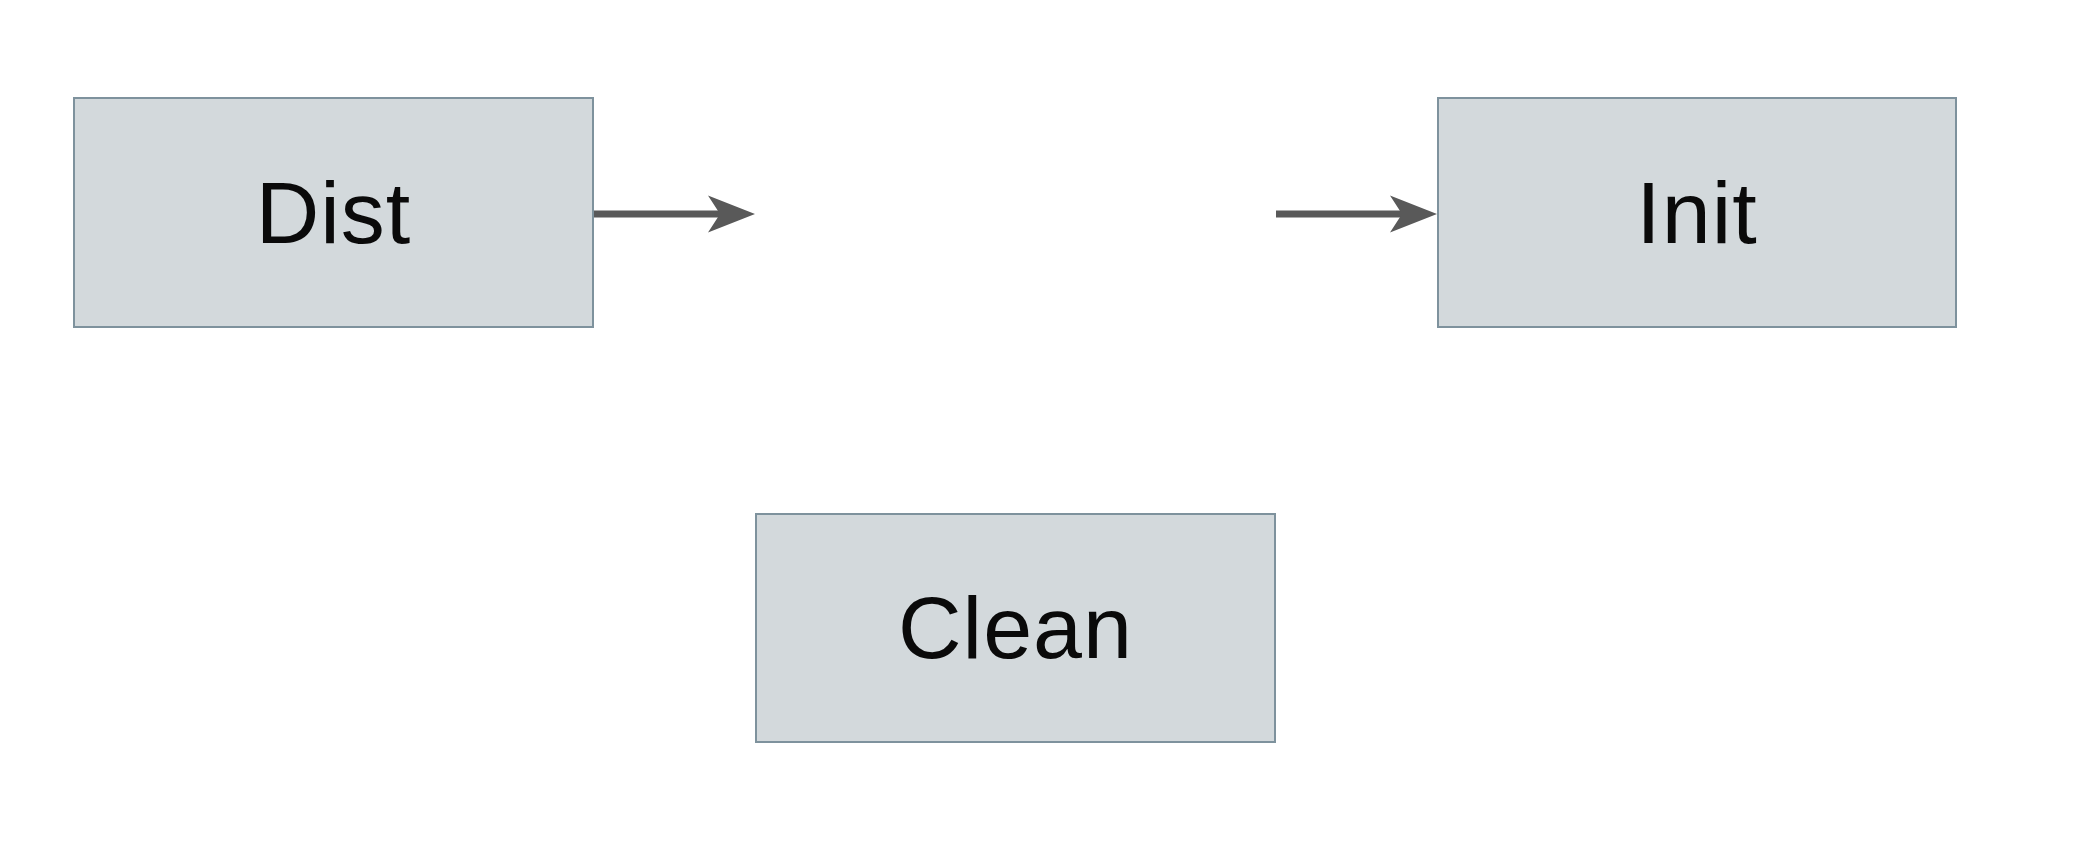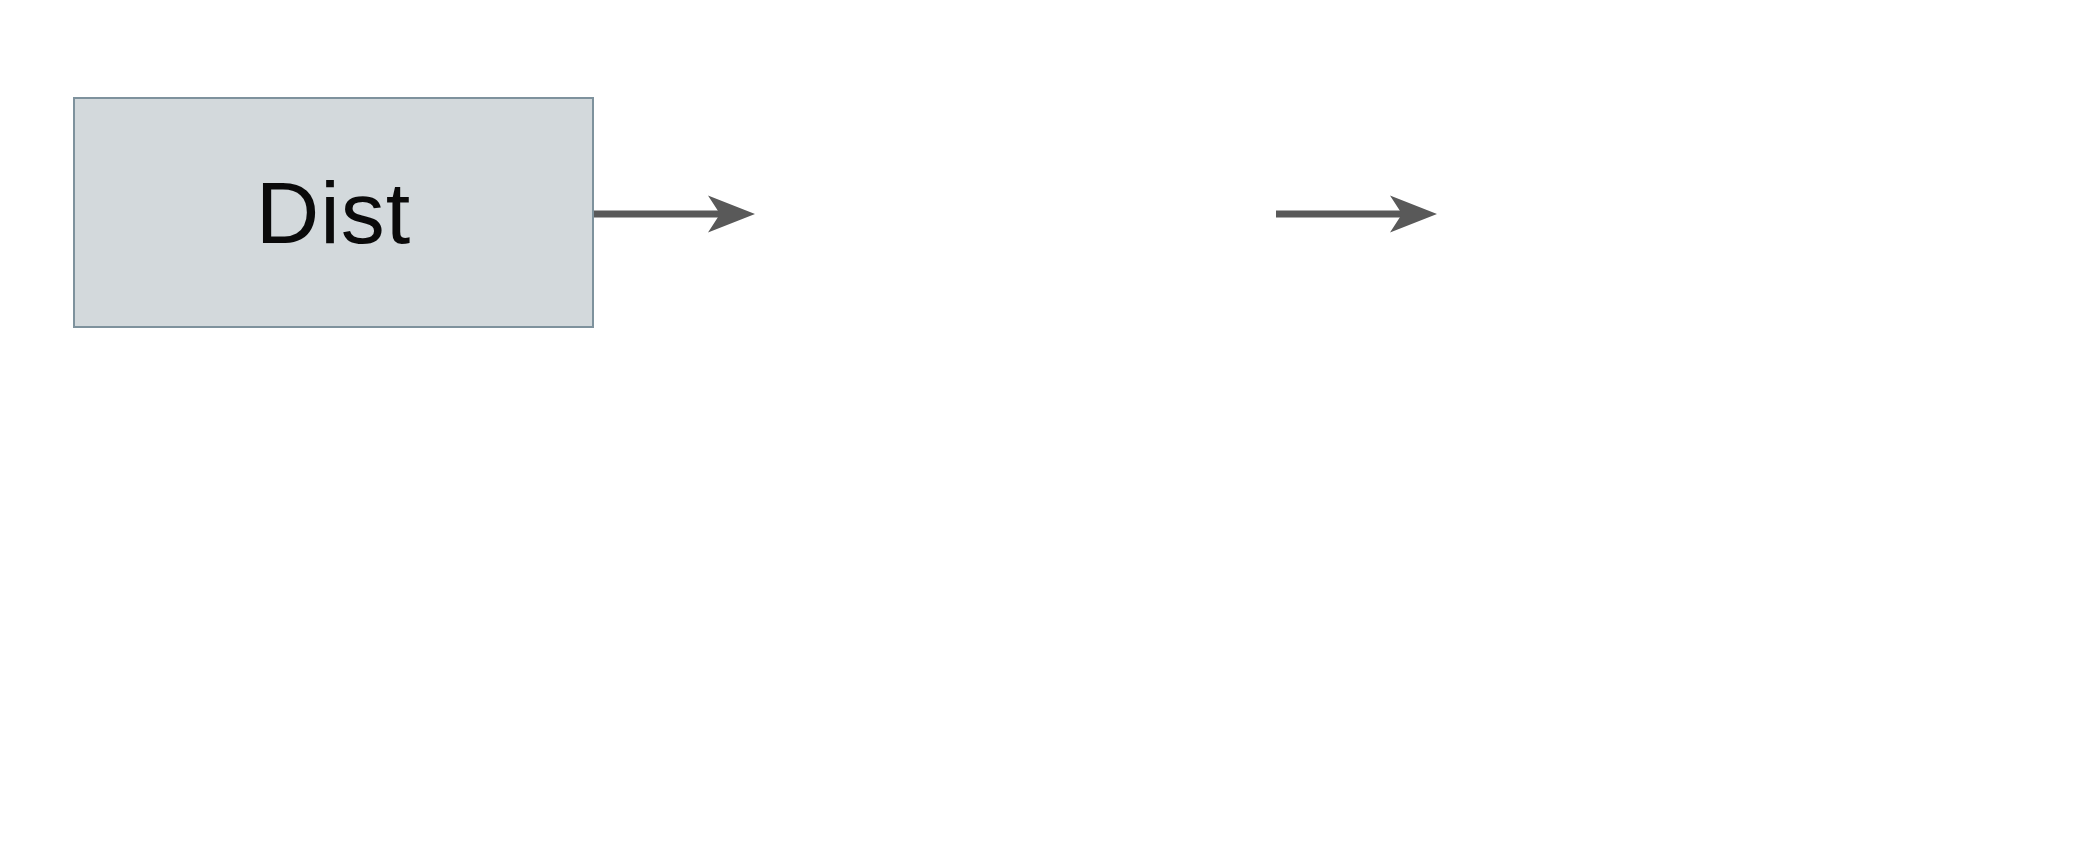--- a/index.html
+++ b/index.html
@@ -72,15 +72,21 @@
   </div>
 
 
   <div class="edge edge-compile-init">
     <svg viewBox="0 0 161 50">
       <line class="shaft" x1="0" y1="25" x2="126" y2="25"></line>
       <polygon class="head" points="161,25 114,6.5 126,25 114,43.5"></polygon>
     </svg>
   </div>
 
+  <div class="node node-init">
+    <span class="node-label">Init</span>
+  </div>
 
+  <div class="node node-clean">
+    <span class="node-label">Clean</span>
+  </div>
 
 </div>
 
 </body></html>

